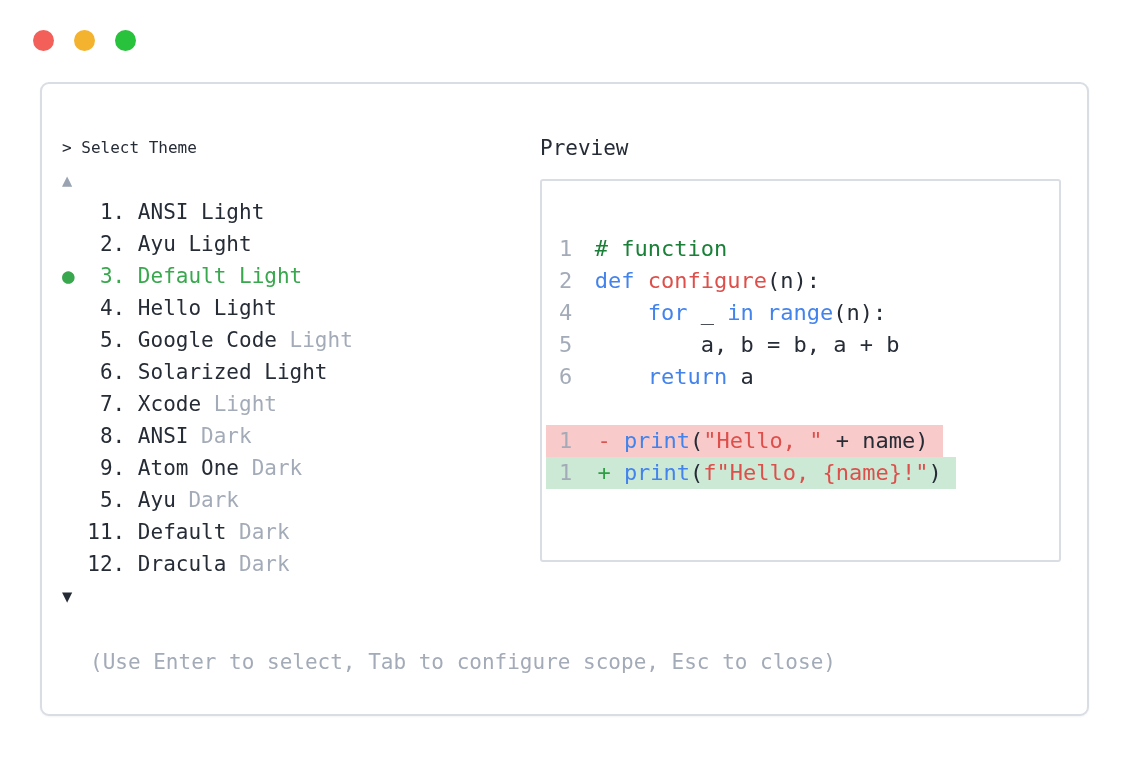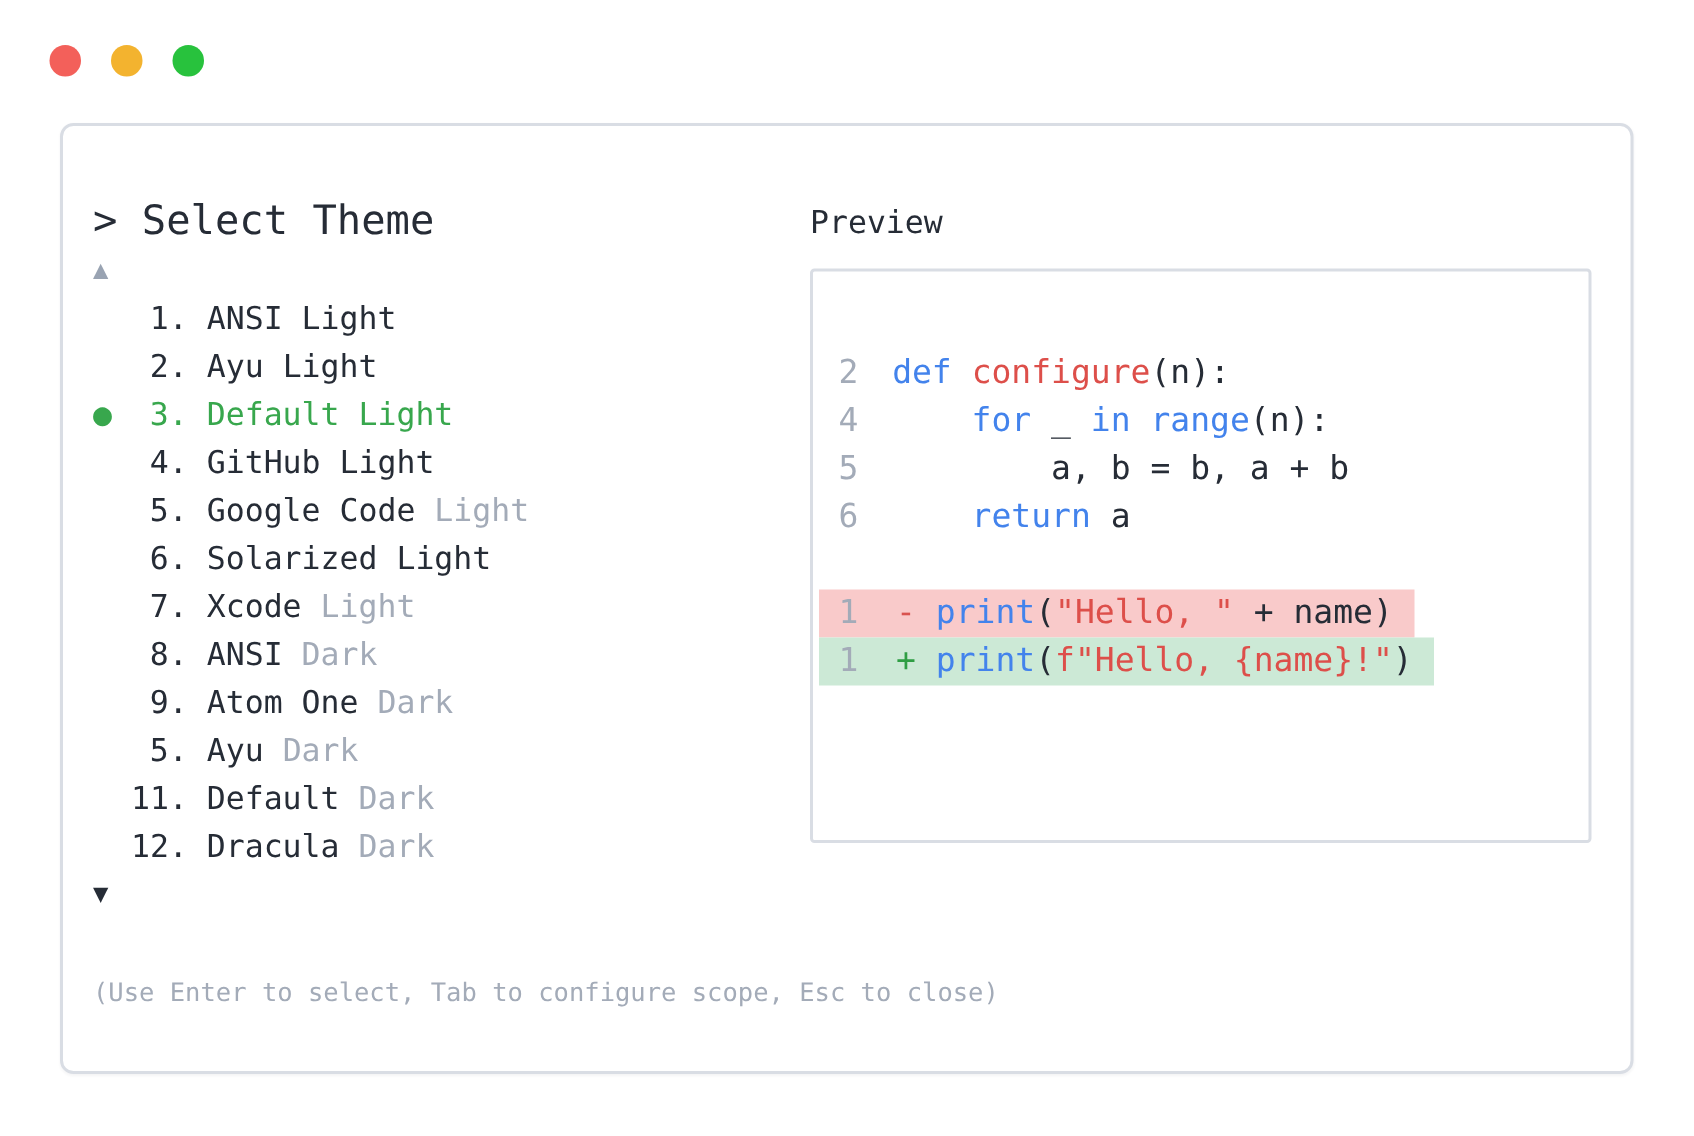--- a/index.html
+++ b/index.html
@@ -16,21 +16,21 @@
   
   .panel{
     position:absolute;left:40px;top:82px;width:1049px;height:634px;
     box-sizing:border-box;border:2px solid var(--c-border);border-radius:9px;
     background:#fff;padding:48px 26px 0 20px;
     box-shadow:0 1px 2px rgba(30,40,60,0.05);
   }
   .cols{display:flex;}
   .left{flex:1;min-width:0;}
   .right{width:521px;flex:none;}
-  .row{height:32px;line-height:32px;font-size:27px;white-space:pre;}
+  .row{height:32px;line-height:32px;font-size:16px;white-space:pre;}
   .prompt{color:var(--c-text);}
   .arrow-row{height:32px;line-height:32px;font-size:17px;cursor:pointer;}
   .arrow-up{color:var(--c-dim-arrow);}
   .arrow-down{color:var(--c-text);}
   
   .item{display:flex;height:32px;line-height:32px;font-size:21px;white-space:pre;cursor:pointer;}
   .marker{width:1ch;flex:none;margin-right:1ch;color:var(--c-selected);}
   .num{width:3ch;flex:none;text-align:right;margin-right:1ch;}
   .sfx-dim{color:var(--c-dim);}
   .item-selected{color:var(--c-selected);}
@@ -48,55 +48,56 @@
   .seg-function{color:var(--c-function);}
   .seg-string{color:var(--c-string);}
   .seg-comment{color:var(--c-comment);}
   .hl{display:inline-block;width:max-content;margin-left:-13px;padding:0 14px 0 13px;}
   .hl-removed{background:var(--c-removed-bg);}
   .hl-added{background:var(--c-added-bg);}
   .mk{display:inline-block;margin:0 1ch 0 0.2ch;}
   .mk-del{color:var(--c-removed-op);}
   .mk-ins{color:var(--c-added-op);}
   
-  .footer{margin-top:34px;height:32px;line-height:32px;font-size:17px;color:var(--c-dim);white-space:pre;}
+  .footer{margin-top:34px;height:32px;line-height:32px;font-size:21px;color:var(--c-dim);white-space:pre;margin-left:28px;}
 </style>
 </head>
 <body>
 
 <div class="lights">
   <span class="light" style="background: rgb(243, 96, 90);"></span>
   <span class="light" style="background: rgb(243, 179, 47);"></span>
   <span class="light" style="background: rgb(40, 194, 61);"></span>
 </div>
 
 <div class="panel">
   <div class="cols">
     <div class="left">
       <div class="row prompt">&gt; Select Theme</div>
       <div class="arrow-row arrow-up">▲</div>
       <div id="theme-list">
           <div class="item"><span class="marker"> </span><span class="num">1.</span><span class="nm">ANSI</span><span class="sfx"> Light</span></div>
           <div class="item"><span class="marker"> </span><span class="num">2.</span><span class="nm">Ayu</span><span class="sfx"> Light</span></div>
           <div class="item item-selected"><span class="marker">●</span><span class="num">3.</span><span class="nm">Default</span><span class="sfx"> Light</span></div>
-          <div class="item"><span class="marker"> </span><span class="num">4.</span><span class="nm">GitHub</span><span class="sfx"> Light</span></div>
+          <div class="item"><span class="marker"> </span><span class="num">4.</span><span class="nm">Hello</span><span class="sfx"> Light</span></div>
           <div class="item"><span class="marker"> </span><span class="num">5.</span><span class="nm">Google Code</span><span class="sfx sfx-dim"> Light</span></div>
           <div class="item"><span class="marker"> </span><span class="num">6.</span><span class="nm">Solarized</span><span class="sfx"> Light</span></div>
           <div class="item"><span class="marker"> </span><span class="num">7.</span><span class="nm">Xcode</span><span class="sfx sfx-dim"> Light</span></div>
           <div class="item"><span class="marker"> </span><span class="num">8.</span><span class="nm">ANSI</span><span class="sfx sfx-dim"> Dark</span></div>
           <div class="item"><span class="marker"> </span><span class="num">9.</span><span class="nm">Atom One</span><span class="sfx sfx-dim"> Dark</span></div>
           <div class="item"><span class="marker"> </span><span class="num">5.</span><span class="nm">Ayu</span><span class="sfx sfx-dim"> Dark</span></div>
           <div class="item"><span class="marker"> </span><span class="num">11.</span><span class="nm">Default</span><span class="sfx sfx-dim"> Dark</span></div>
           <div class="item"><span class="marker"> </span><span class="num">12.</span><span class="nm">Dracula</span><span class="sfx sfx-dim"> Dark</span></div>
         </div>
       <div class="arrow-row arrow-down">▼</div>
     </div>
     <div class="right">
       <div class="preview-title">Preview</div>
       <div class="preview-box" id="preview-box">
+          <div class="cl"><span class="ln">1</span><span class="seg-comment"># function</span></div>
           <div class="cl"><span class="ln">2</span><span class="seg-keyword">def</span><span class="seg-plain"> </span><span class="seg-function">configure</span><span class="seg-plain">(n):</span></div>
           <div class="cl"><span class="ln">4</span><span class="seg-plain">    </span><span class="seg-keyword">for</span><span class="seg-plain"> _ </span><span class="seg-keyword">in</span><span class="seg-plain"> </span><span class="seg-keyword">range</span><span class="seg-plain">(n):</span></div>
           <div class="cl"><span class="ln">5</span><span class="seg-plain">        a, b = b, a + b</span></div>
           <div class="cl"><span class="ln">6</span><span class="seg-plain">    </span><span class="seg-keyword">return</span><span class="seg-plain"> a</span></div>
           <div class="cl"> </div>
           <div class="cl"><span class="hl hl-removed"><span class="ln">1</span><span class="mk mk-del">-</span><span class="seg-keyword">print</span><span class="seg-plain">(</span><span class="seg-string">"Hello, "</span><span class="seg-plain"> + name)</span></span></div>
           <div class="cl"><span class="hl hl-added"><span class="ln">1</span><span class="mk mk-ins">+</span><span class="seg-keyword">print</span><span class="seg-plain">(</span><span class="seg-string">f"Hello, {name}!"</span><span class="seg-plain">)</span></span></div>
         </div>
     </div>
   </div>

